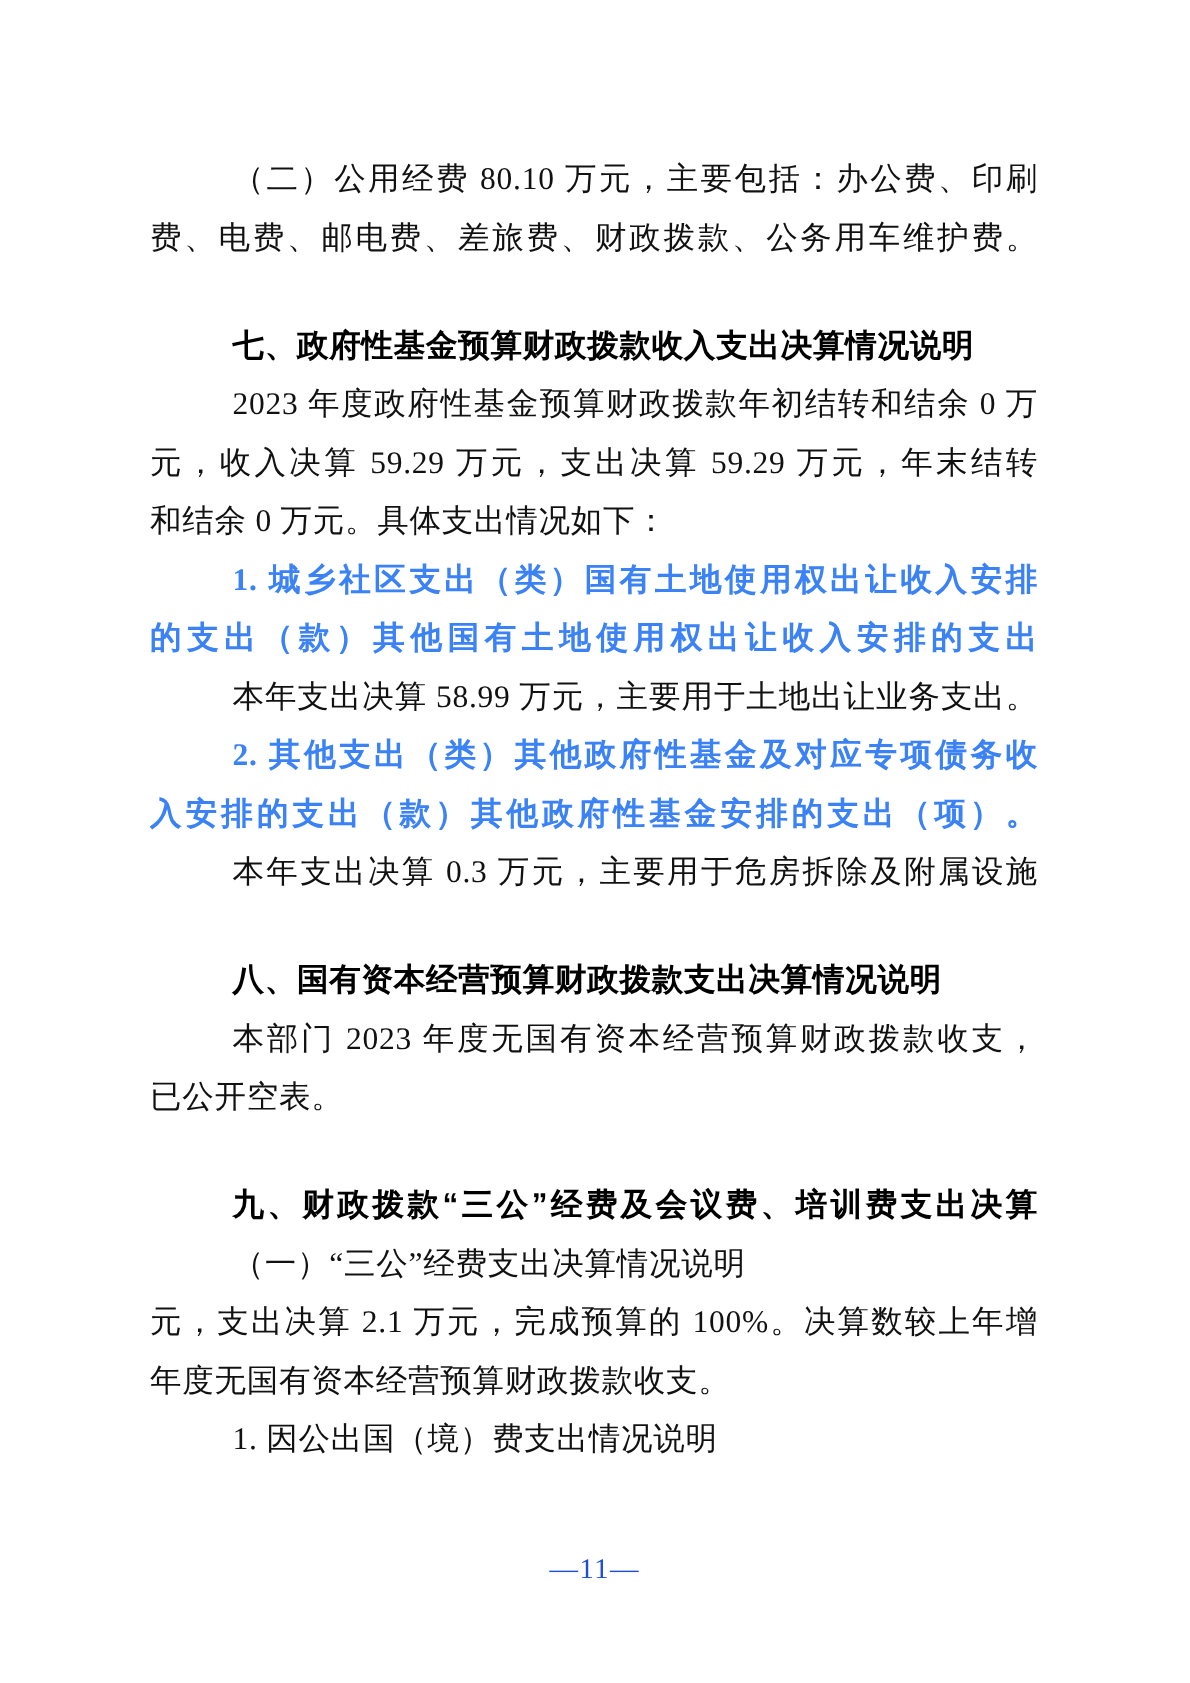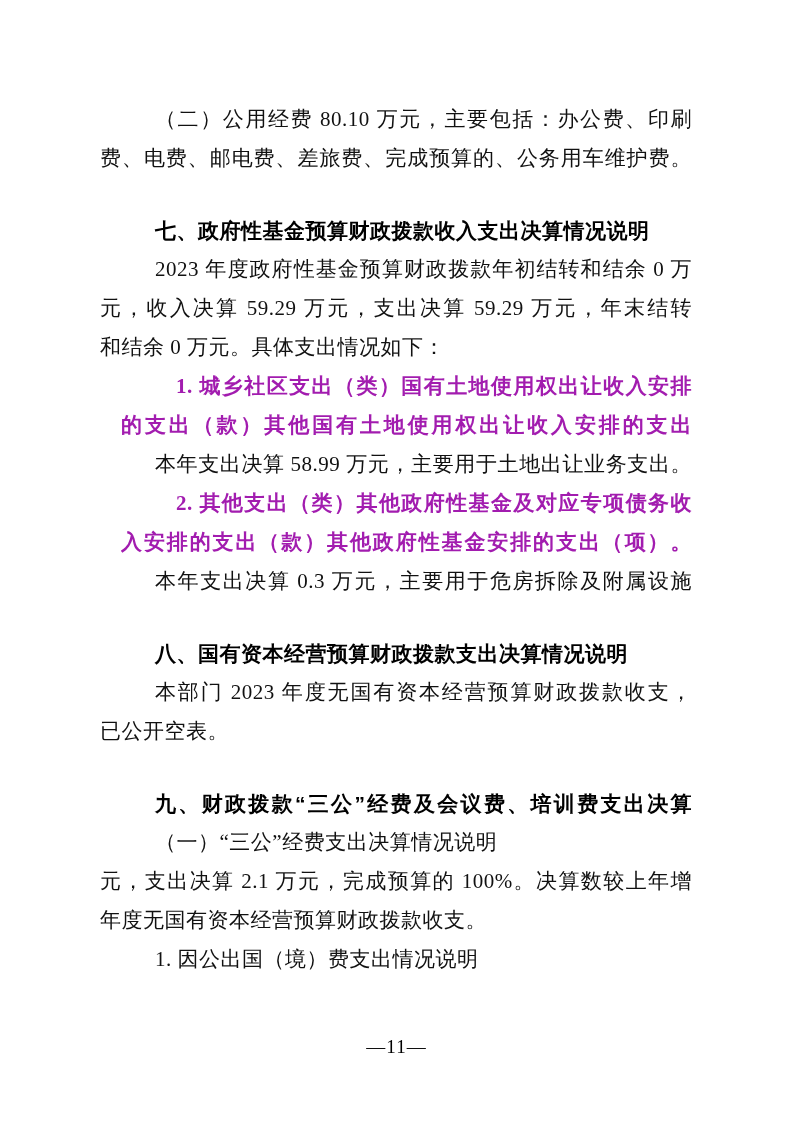--- a/index.html
+++ b/index.html
@@ -39,45 +39,44 @@
     font-family: Liberation Serif, serif;
   }
   .heading {
     font-family: "Liberation Sans", "DejaVu Sans", sans-serif;
     font-weight: 700;
     color: #000000;
     margin-top: 33px;
   }
   .boldkai {
     font-weight: 700;
-    color: #a21caf;
-    margin-left: 21px;
+    color: #3b82f6;
   }
   .kai {
     font-weight: 400;
   }
   .footer {
     position: absolute;
     top: 1035px;
     left: 0;
     width: 100%;
     text-align: center;
     font-size: 19px;
     line-height: 24px;
-    color: #000000;
+    color: #1d4ed8;
     letter-spacing: 1px;
   }
 </style>
 </head>
 <body>
 
 <div class="page">
   <div class="content">
     <div class="line body indent fill">（二）公用经费 80.10 万元，主要包括：办公费、印刷</div>
-    <div class="line body fill">费、电费、邮电费、差旅费、完成预算的、公务用车维护费。</div>
+    <div class="line body fill">费、电费、邮电费、差旅费、财政拨款、公务用车维护费。</div>
     <div class="line heading indent">七、政府性基金预算财政拨款收入支出决算情况说明</div>
     <div class="line body indent fill">2023 年度政府性基金预算财政拨款年初结转和结余 0 万</div>
     <div class="line body fill">元，收入决算 59.29 万元，支出决算 59.29 万元，年末结转</div>
     <div class="line body">和结余 0 万元。具体支出情况如下：</div>
     <div class="line boldkai indent fill">1. 城乡社区支出（类）国有土地使用权出让收入安排</div>
     <div class="line boldkai fill">的支出（款）其他国有土地使用权出让收入安排的支出（项）。</div>
     <div class="line body indent fill">本年支出决算 58.99 万元，主要用于土地出让业务支出。</div>
     <div class="line boldkai indent fill">2. 其他支出（类）其他政府性基金及对应专项债务收</div>
     <div class="line boldkai fill">入安排的支出（款）其他政府性基金安排的支出（项）。</div>
     <div class="line body indent fill">本年支出决算 0.3 万元，主要用于危房拆除及附属设施</div>

